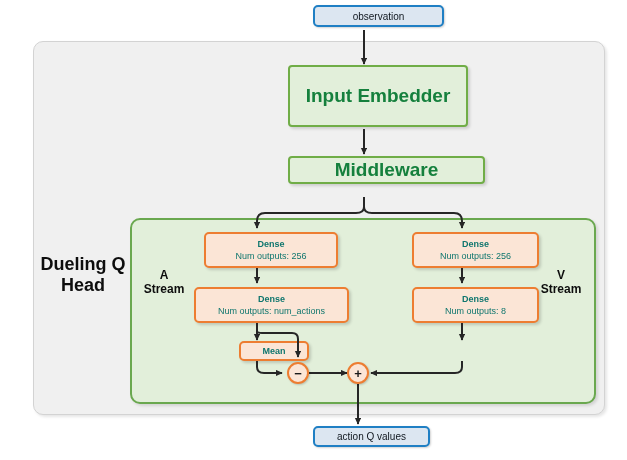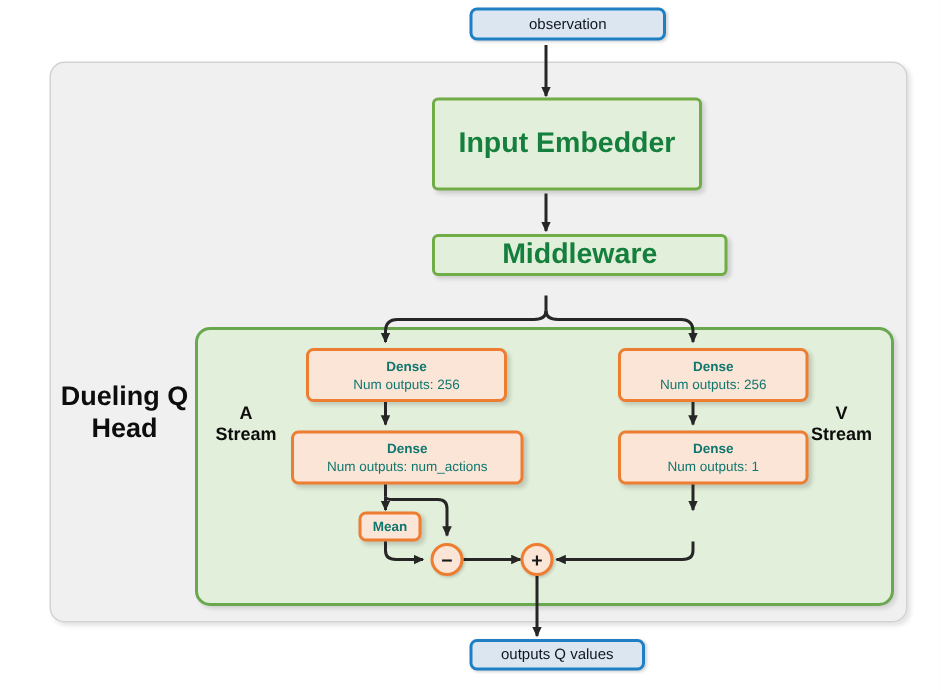--- a/index.html
+++ b/index.html
@@ -129,40 +129,40 @@
   <div class="node orange-box" style="left:190px;top:232px;width:134px;height:36px;">
     <span class="t1">Dense</span>
     <span class="t2">Num outputs: 256</span>
   </div>
 
   <div class="node orange-box" style="left:180px;top:287px;width:155px;height:36px;">
     <span class="t1">Dense</span>
     <span class="t2">Num outputs: num_actions</span>
   </div>
 
-  <div class="node orange-box single" style="left:225px;top:341px;width:42px;height:20px;justify-content:center;">
+  <div class="node orange-box single" style="left:225px;top:341px;width:70px;height:20px;justify-content:center;">
     <span class="t1">Mean</span>
   </div>
 
   <div class="node orange-box" style="left:398px;top:232px;width:127px;height:36px;">
     <span class="t1">Dense</span>
     <span class="t2">Num outputs: 256</span>
   </div>
 
   <div class="node orange-box" style="left:398px;top:287px;width:127px;height:36px;">
     <span class="t1">Dense</span>
-    <span class="t2">Num outputs: 1</span>
+    <span class="t2">Num outputs: 8</span>
   </div>
 
 
   <div class="op-circle" style="left:287px;top:362px;">
     <span>−</span>
   </div>
 
   <div class="op-circle" style="left:347px;top:362px;">
     <span>+</span>
   </div>
 
   <div class="node io-box" style="left:299px;top:426px;width:117px;height:21px;">
-    <span>outputs Q values</span>
+    <span>action Q values</span>
   </div>
 
 </div>
 
 </body></html>

